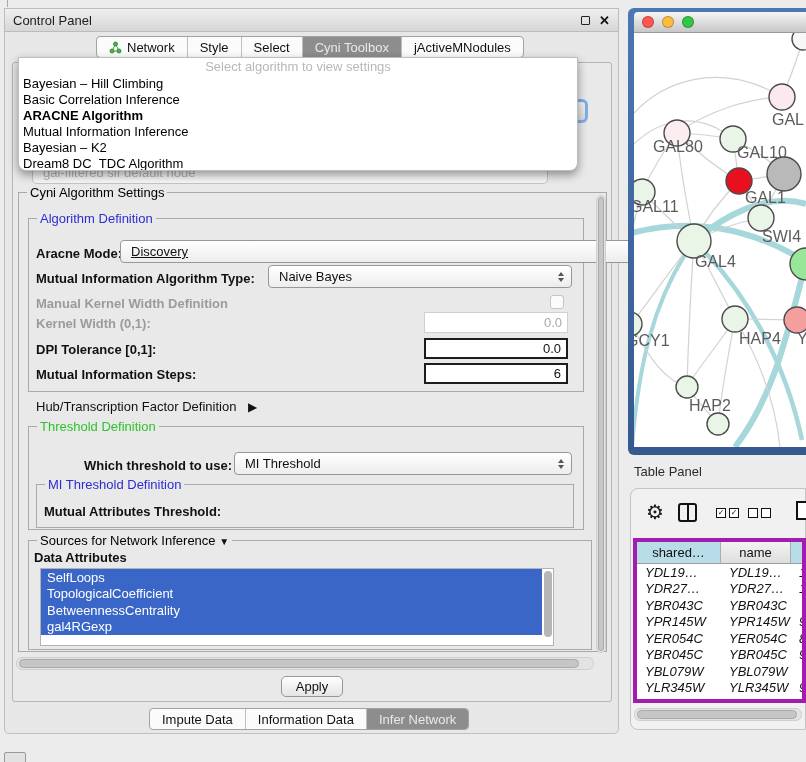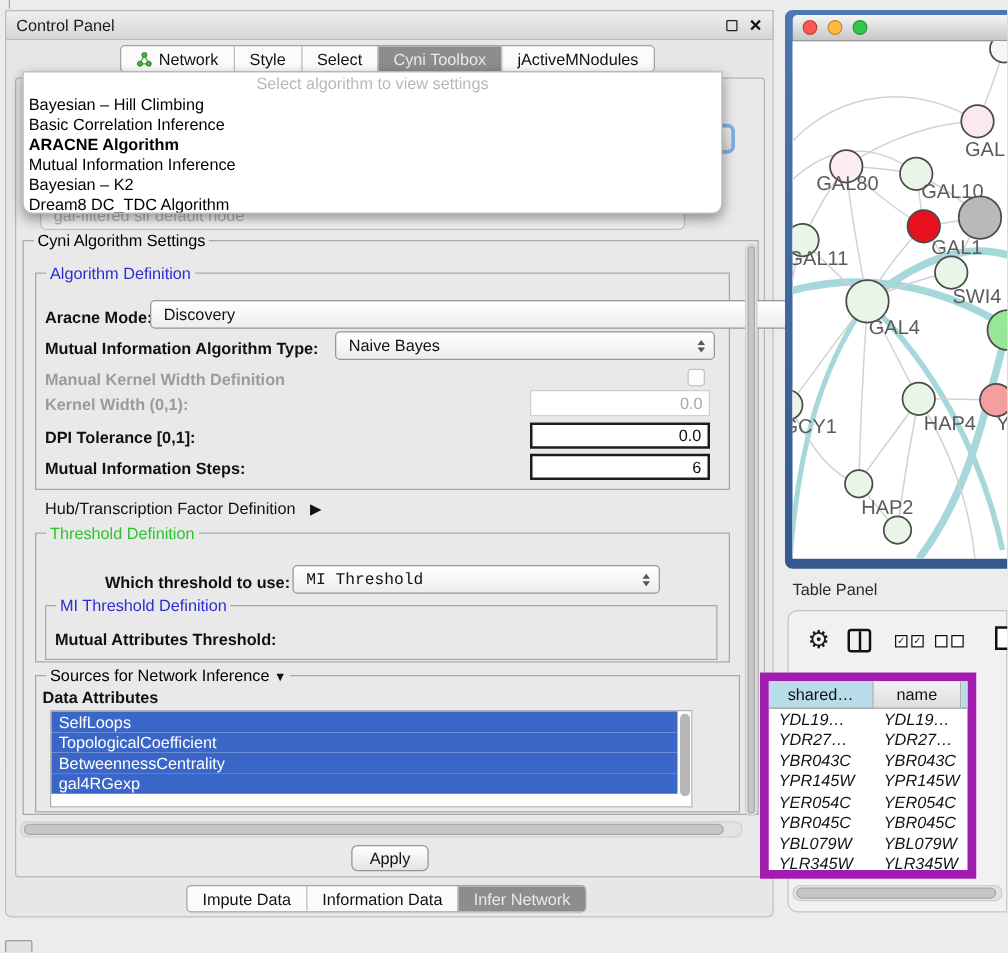--- a/index.html
+++ b/index.html
@@ -104,22 +104,22 @@
   #tp-title { position:absolute; left:634px; top:464px; font-size:13px; color:#2a2a2a; }
   #tp { position:absolute; left:630px; top:488px; width:176px; height:242px;
         background:#f1f1f1; border:1px solid #c4c4c4; border-radius:8px 0 0 8px; }
   .gear { position:absolute; font-size:20px; color:#1a1a1a; line-height:1; }
   .cols-ico { position:absolute; width:19px; height:19px; border:2px solid #111; border-radius:3px; }
   .cols-ico::after { content:""; position:absolute; left:50%; top:0; width:2px; height:100%;
         background:#111; transform:translateX(-50%); }
   .mini-cb { position:absolute; width:10px; height:10px; border:1.5px solid #111; background:#fff;
         font-size:8px; line-height:8px; text-align:center; color:#111; }
   .page-ico { position:absolute; width:15px; height:19px; border:2px solid #111; background:#fff; }
-  #tp-table { position:absolute; left:608px; top:538px; width:173px; height:165px;
-        overflow:hidden; background:#fff; border:7px solid #a21caf; }
+  #tp-table { position:absolute; left:633px; top:538px; width:173px; height:165px;
+        overflow:hidden; background:#fff; border:4px solid #a21caf; }
   #t-head { display:flex; height:22px; }
   .th { display:flex; align-items:center; justify-content:center; font-size:13px; color:#111;
         background:linear-gradient(#f2f2f2,#dedede); border-right:1px solid #adadad;
         border-bottom:1px solid #9d9d9d; flex:none; }
   .th.hl { background:#b9dce9; }
   .tr { display:flex; height:16.5px;font-style:italic; }
   .td { display:flex; align-items:center; font-size:13px; color:#111; padding-left:8px;
         flex:none; overflow:hidden; white-space:nowrap; }
 
   #corner-btn { position:absolute; left:4px; top:752px; width:22px; height:14px;
@@ -186,21 +186,21 @@
 
   <div class="gbox" style="left:18px; top:192px; width:589px; height:460px;">
     <span class="legend">Cyni Algorithm Settings</span>
   </div>
 
   <div class="gbox" style="left:28px; top:218px; width:556px; height:174px;">
     <span class="legend blue">Algorithm Definition</span>
   </div>
 
   <span class="lbl bold" style="left:36px; top:246px;">Aracne Mode:</span>
-  <div class="combo" style="left:120px; top:240px; width:530px;">
+  <div class="combo" style="left:120px; top:240px; width:530px;text-decoration:underline;">
     <span>Discovery</span>
     <span class="stepper">
         <span class="tri-up"></span>
         <span class="tri-dn"></span>
       </span>
   </div>
 
   <span class="lbl bold" style="left:36px; top:271px;">Mutual Information Algorithm Type:</span>
   <div class="combo" style="left:268px; top:265px; width:304px;">
     <span>Naive Bayes</span>
@@ -224,21 +224,21 @@
 
   <span class="lbl" style="left:36px; top:399px;">
     <span>Hub/Transcription Factor Definition</span>
     <span class="arrow-ico" style="margin-left:8px;">▶</span>
   </span>
 
   <div class="gbox" style="left:28px; top:426px; width:556px; height:104px;">
     <span class="legend green">Threshold Definition</span>
   </div>
   <span class="lbl bold" style="left:84px; top:458px;">Which threshold to use:</span>
-  <div class="combo" style="left:234px; top:452px; width:294px;font-family:Liberation Mono, monospace;">
+  <div class="combo" style="left:234px; top:452px; width:338px;">
     <span>MI Threshold</span>
     <span class="stepper">
         <span class="tri-up"></span>
         <span class="tri-dn"></span>
       </span>
   </div>
 
   <div class="gbox" style="left:36px; top:484px; width:538px; height:44px;">
     <span class="legend blue">MI Threshold Definition</span>
   </div>

